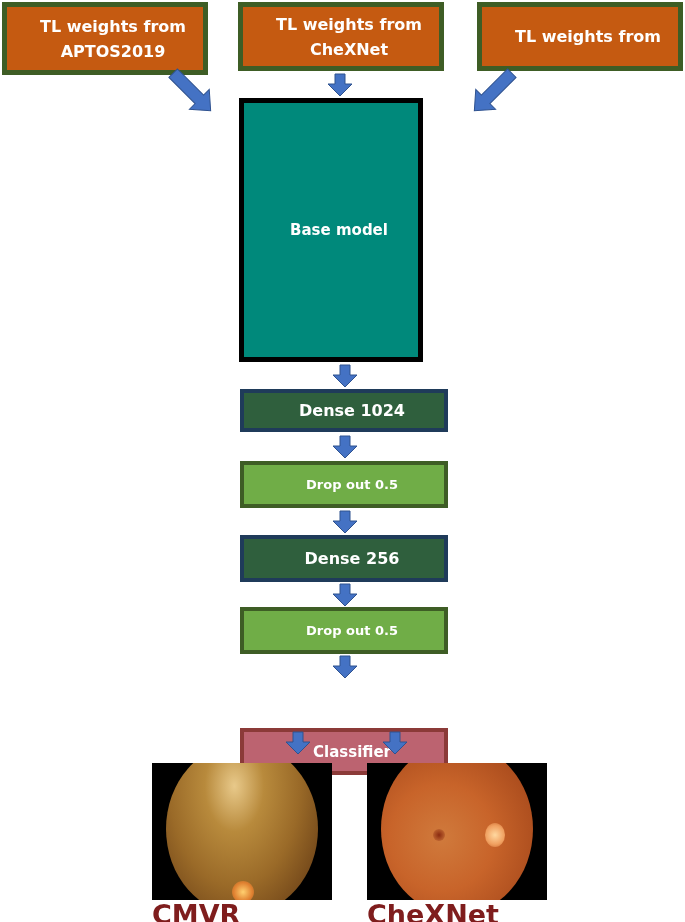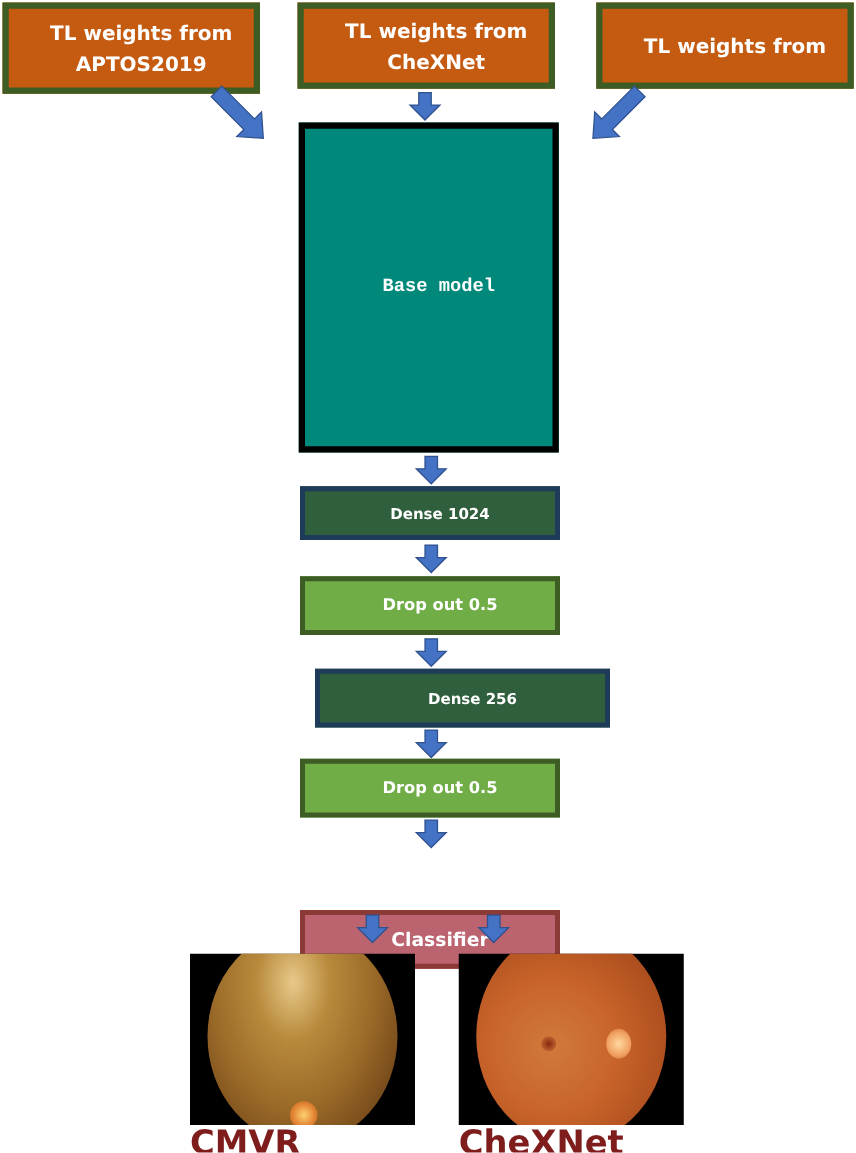--- a/index.html
+++ b/index.html
@@ -2,21 +2,21 @@
 <html><head>
 <meta charset="utf-8">
 <style>
   html, body { margin:0; padding:0; background:#ffffff; }
   body { width:685px; height:922px; position:relative; overflow:hidden;
          font-family:"DejaVu Sans", sans-serif; }
   .box { position:absolute; box-sizing:border-box; display:flex; align-items:center;
          justify-content:center; text-align:center; color:#ffffff; font-weight:bold;padding-left:16px; }
   .src { background:#c55a11; border:5px solid #3e5d25; font-size:16px; line-height:25px; }
   .base { background:#00897b; border:5px solid #000000; font-size:15px; line-height:26px; }
-  .dense { background:#2f5f3d; border:4px solid #1f3b5a; font-size:12px; }
+  .dense { background:#2f5f3d; border:4px solid #1f3b5a; font-size:16px; }
   .drop { background:#70ad47; border:4px solid #3e5d25; font-size:13px; }
   .cls { background:#bc6370; border:4px solid #8b3a38; font-size:15px;margin-top:47px; }
   .box span { display:block; }
   svg.arrows { position:absolute; left:0; top:0; }
   .img { position:absolute; background:#000; overflow:hidden; }
   .fundus { position:absolute; border-radius:50%; }
   .label { position:absolute; font-weight:bold; font-size:27px; color:#7f1d1d; text-align:left; }
 </style>
 </head>
 <body>
@@ -32,33 +32,33 @@
       <span>TL weights from</span>
   <span>CheXNet</span>
     </div>
 </div>
 <div class="box src" style="left:477px;top:2px;width:206px;height:69px;">
   <div>
       <span>TL weights from</span>
     </div>
 </div>
 
-<div class="box base" style="left:239px;top:98px;width:208px;height:264px;font-family:Liberation Mono, monospace;">
+<div class="box base" style="left:239px;top:98px;width:184px;height:264px;">
   <div>
       <span>Base model</span>
     </div>
 </div>
 
 <div class="box dense" style="left:240px;top:389px;width:208px;height:43px;">
   <span>Dense 1024</span>
 </div>
 <div class="box drop" style="left:240px;top:461px;width:208px;height:47px;">
   <span>Drop out 0.5</span>
 </div>
-<div class="box dense" style="left:252px;top:535px;width:236px;height:47px;">
+<div class="box dense" style="left:240px;top:535px;width:208px;height:47px;">
   <span>Dense 256</span>
 </div>
 <div class="box drop" style="left:240px;top:607px;width:208px;height:47px;">
   <span>Drop out 0.5</span>
 </div>
 <div class="box cls" style="left:240px;top:681px;width:208px;height:47px;">
   <span>Classifier</span>
 </div>
 
 <svg class="arrows" width="685" height="922">

